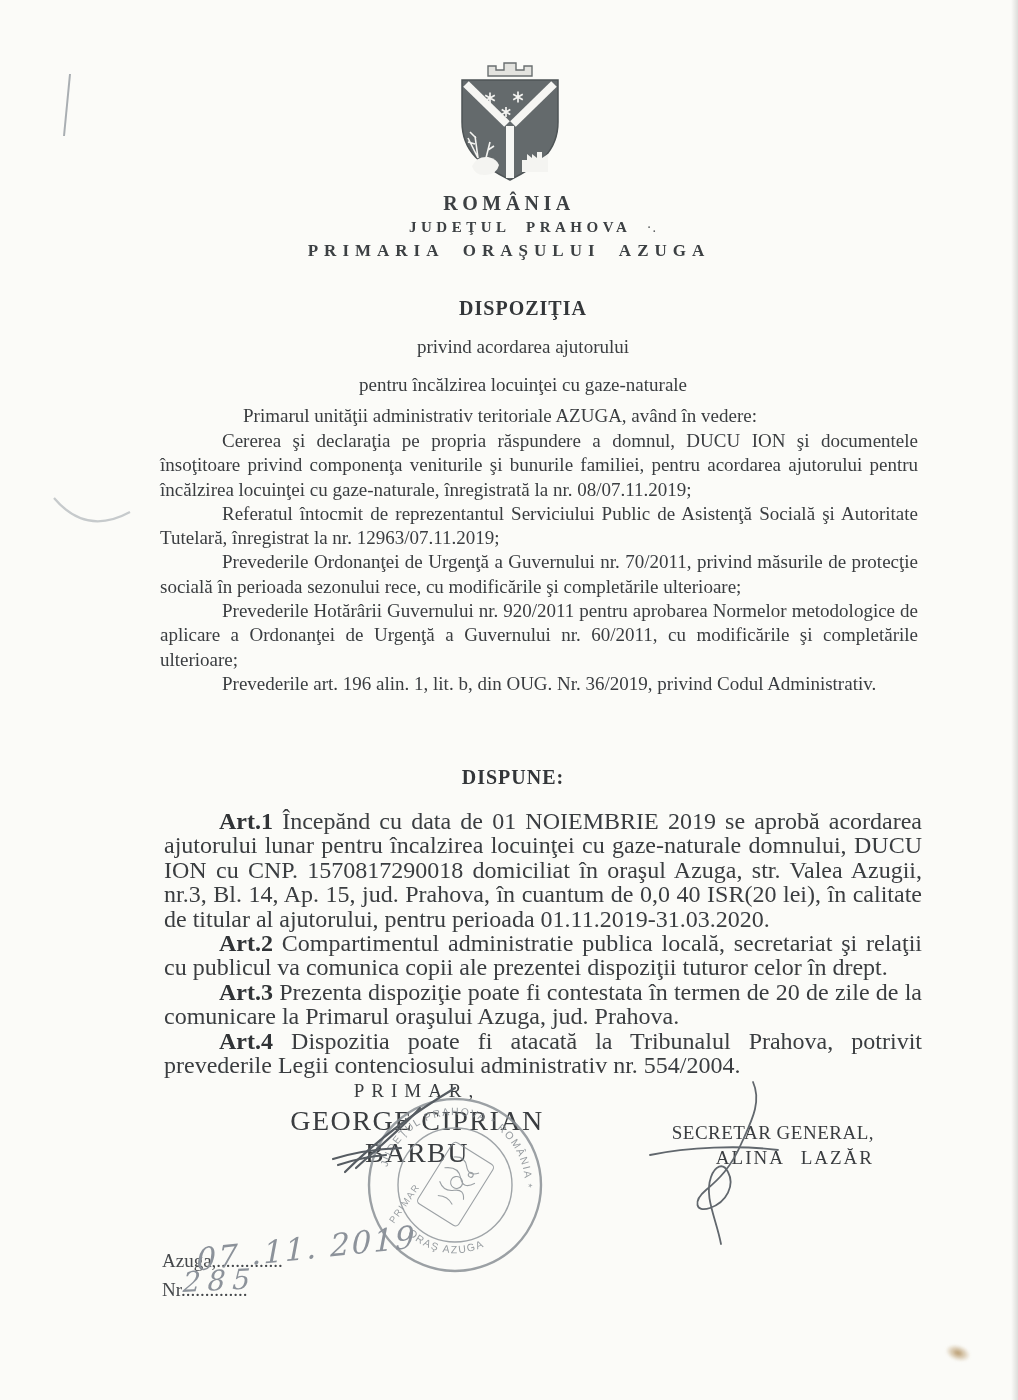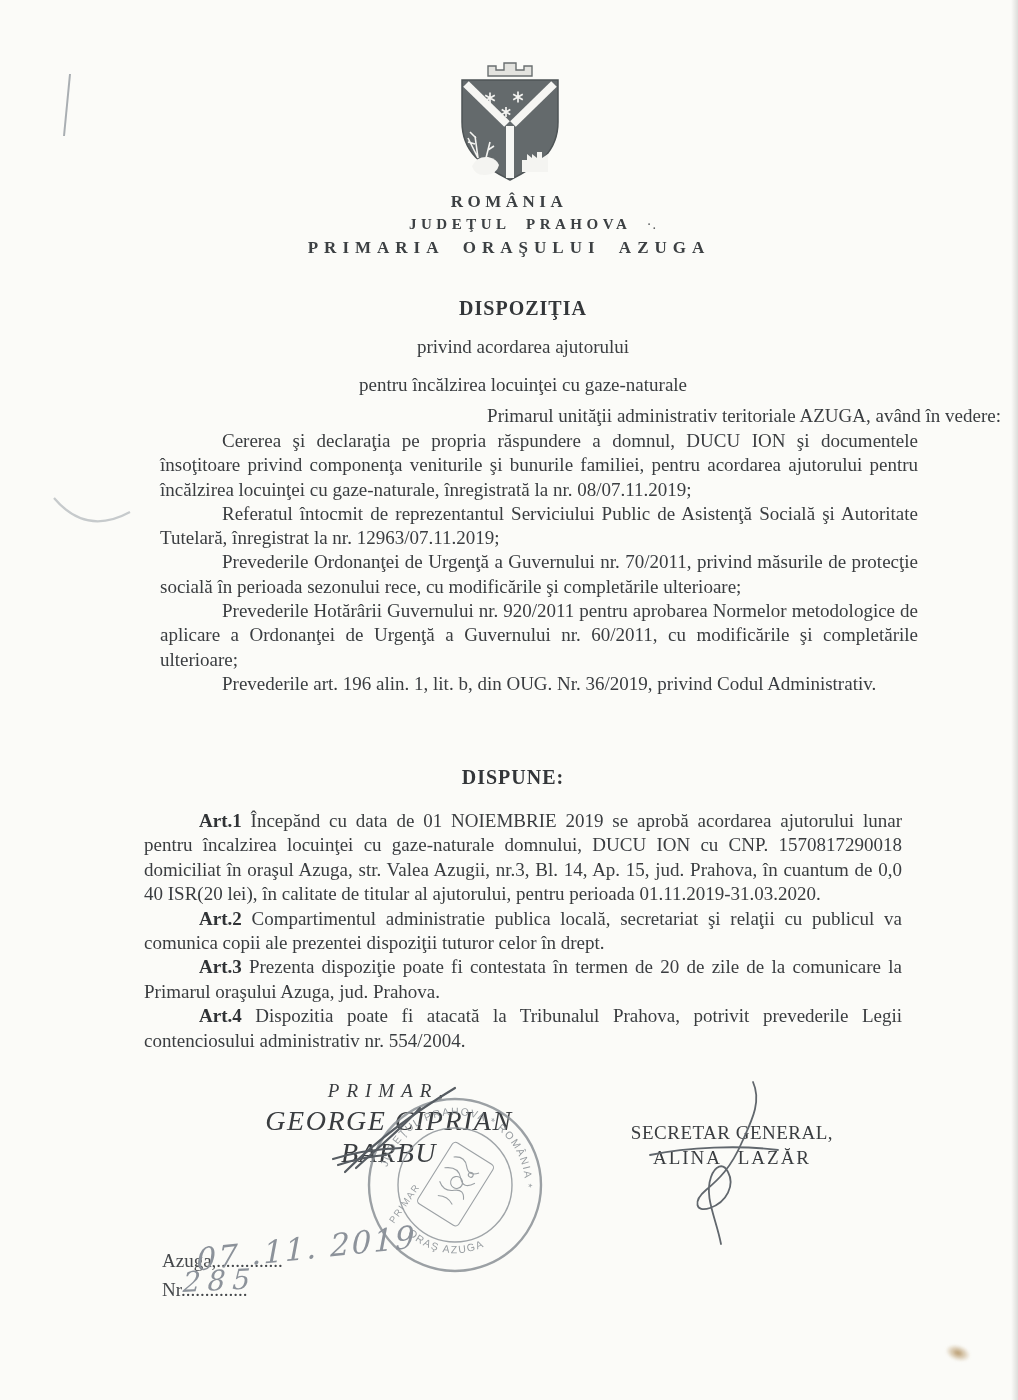--- a/index.html
+++ b/index.html
@@ -4,47 +4,47 @@
 <style>
   html,body{margin:0;padding:0;background:#e8e8e6;}
   .page{position:relative;width:1018px;height:1400px;margin:0 auto;background:#fbfbf8;
         font-family:"Liberation Serif","DejaVu Serif",serif;color:#3a3d40;overflow:hidden;}
   .page::after{content:"";position:absolute;top:0;right:0;width:7px;height:100%;
         background:linear-gradient(to right, rgba(0,0,0,0), rgba(0,0,0,0.12));pointer-events:none;}
 
   .crest{position:absolute;left:448px;top:58px;}
 
   .letterhead{position:absolute;top:192px;left:0;right:0;text-align:center;font-weight:bold;color:#3c4043;}
-  .lh-country{font-size:17px;letter-spacing:4.5px;}
+  .lh-country{font-size:20px;letter-spacing:4.5px;}
   .lh-county{font-size:15px;letter-spacing:4.5px;margin-top:4px;word-spacing:8px;margin-left:48px;}
   .lh-mark{font-weight:normal;letter-spacing:1px;font-size:14px;color:#55585b;}
   .lh-inst{font-size:17px;letter-spacing:6px;margin-top:5px;word-spacing:9px;}
 
   .title-block{position:absolute;top:297px;left:16px;right:0;text-align:center;padding-left:12px;}
   .title-main{font-size:20px;font-weight:bold;letter-spacing:1px;margin:0;color:#333639;}
   .title-sub{font-size:19px;line-height:23px;margin-top:15px;}
 
-  .intro{position:absolute;top:386px;left:160px;width:758px;font-size:19px;padding-left:83px;text-align:right;}
+  .intro{position:absolute;top:386px;left:160px;width:758px;font-size:19px;padding-left:83px;}
 
   .recitals{position:absolute;top:429px;left:160px;width:758px;font-size:19px;line-height:24.3px;
             text-align:justify;}
   .recitals p{margin:0;text-indent:62px;}
 
   .dispune{position:absolute;top:766px;left:0;right:0;text-align:center;font-size:20px;
            font-weight:bold;letter-spacing:1px;margin:0;color:#333639;padding-left:8px;}
 
-  .articles{position:absolute;top:809px;left:144px;width:758px;font-size:19px;line-height:24.4px;
+  .articles{position:absolute;top:809px;left:164px;width:758px;font-size:24px;line-height:24.4px;
             text-align:justify;}
   .articles p{margin:0;text-indent:55px;}
   .articles b{color:#303336;}
 
-  .sig-left{position:absolute;top:1080px;left:228px;width:322px;text-align:center;font-style:italic;}
+  .sig-left{position:absolute;top:1080px;left:256px;width:322px;text-align:center;}
   .sig-left .sig-title{font-size:19px;letter-spacing:7px;}
   .sig-left .sig-name{font-size:28px;letter-spacing:1.5px;margin-top:3px;}
-  .sig-right{position:absolute;top:1122px;left:626px;width:212px;text-align:center;}
+  .sig-right{position:absolute;top:1122px;left:662px;width:212px;text-align:right;}
   .sig-right .sig-title{font-size:19px;letter-spacing:0.5px;}
   .sig-right .sig-name{font-size:19px;letter-spacing:2px;word-spacing:10px;margin-top:3px;}
 
   .stamp{position:absolute;left:360px;top:1090px;color:#8b9196;opacity:0.85;}
   .stamp text{font-family:"Liberation Sans","DejaVu Sans",sans-serif;letter-spacing:1.5px;
               fill:#868c91;}
 
   .footer{position:absolute;left:162px;top:1246px;font-size:19px;line-height:29px;color:#45484b;}
   .hand{position:absolute;font-family:"DejaVu Serif",serif;font-style:italic;color:#8c929a;
         pointer-events:none;}

